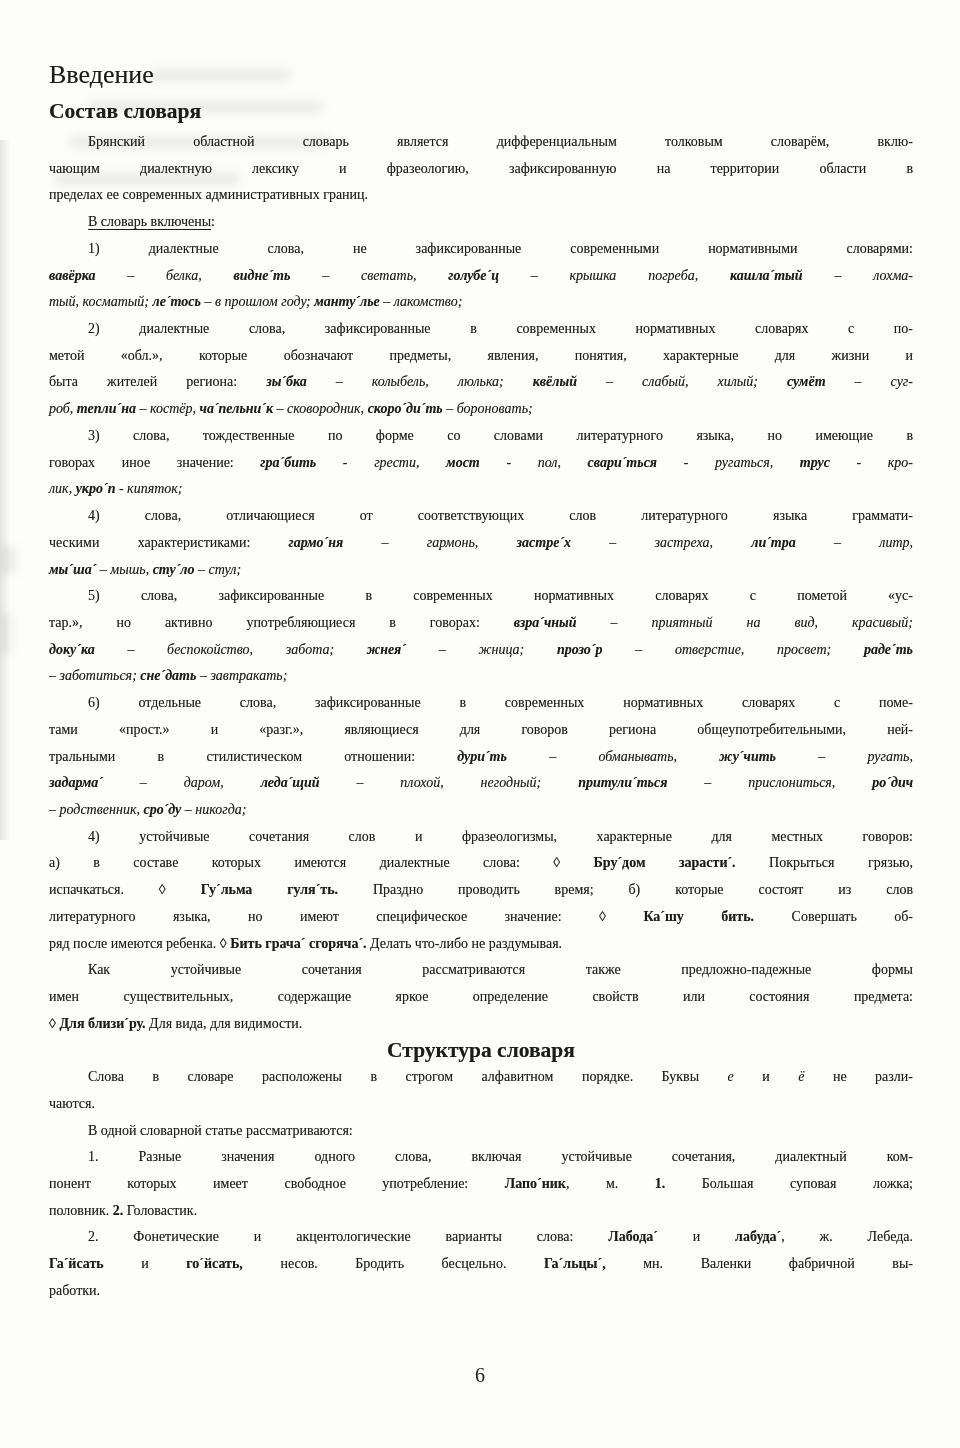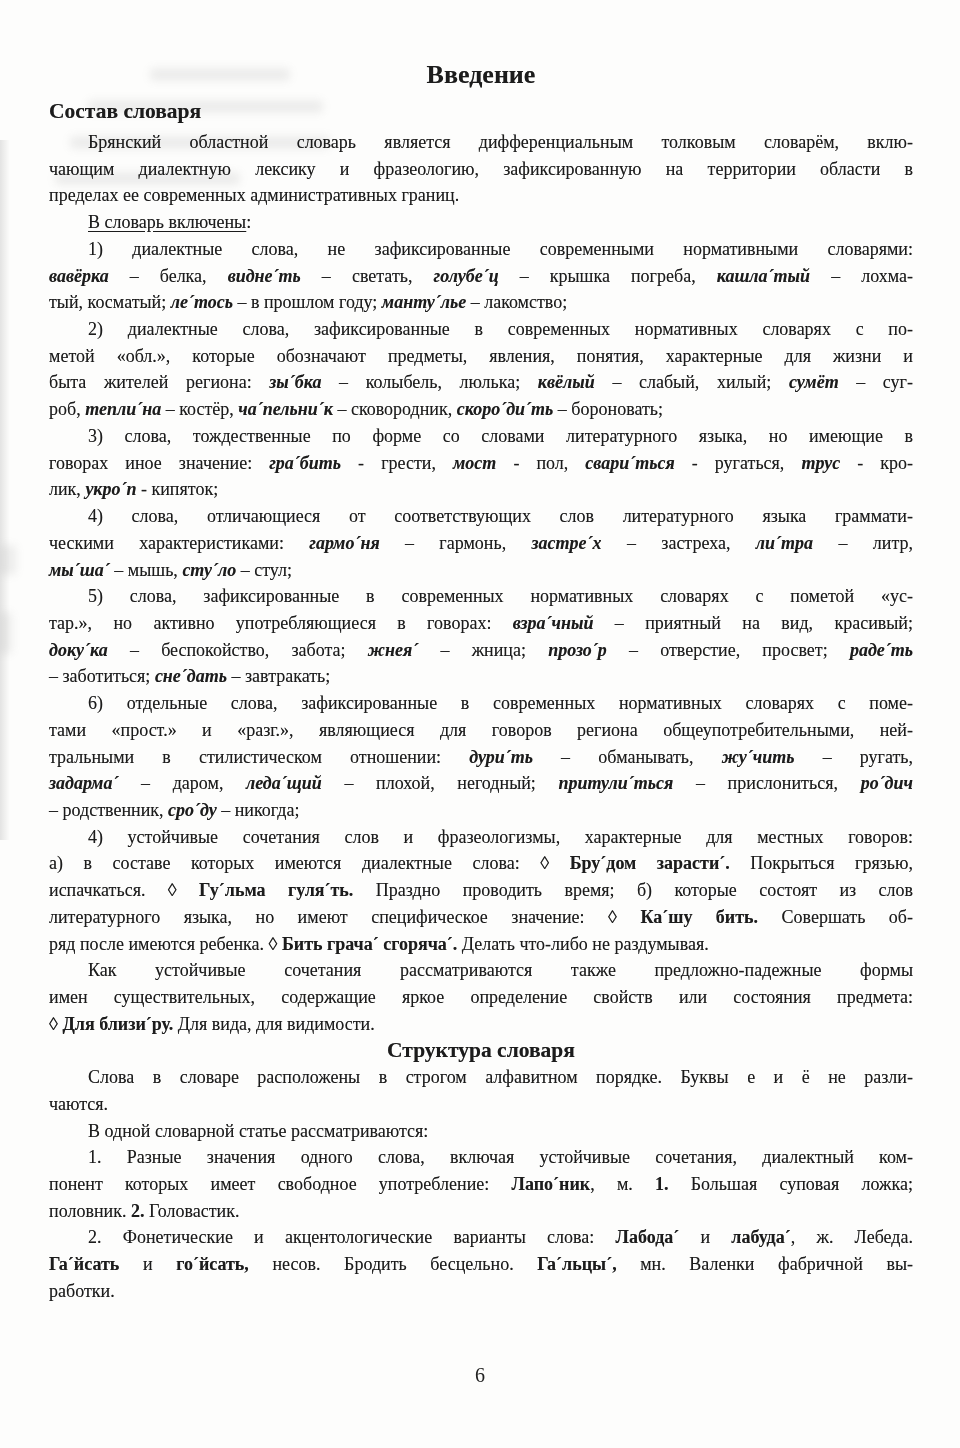--- a/index.html
+++ b/index.html
@@ -10,43 +10,43 @@
     color:#1c1c1c;
   }
   .page {
     position:relative; width:960px; height:1448px;
     background:#fdfdfc; overflow:hidden;
   }
   .content {
     position:absolute; left:49px; top:58px; width:864px;
   }
   .h1 {
-    height:41px; line-height:34px; text-align:center;
-    font-weight:bold; font-size:26px;
+    height:41px; line-height:34px; text-align:left;
+    font-weight:normal; font-size:26px;
     text-shadow:0 0 0.4px rgba(0,0,0,0.45);
   }
   .h2 {
     height:30px; line-height:24px; 
     font-weight:bold; font-size:21.5px;
     text-shadow:0 0 0.4px rgba(0,0,0,0.45);
   }
   .h3 {
     height:26.72px; line-height:26.72px; text-align:center;
     font-weight:bold; font-size:21.5px;
     text-shadow:0 0 0.4px rgba(0,0,0,0.45);
   }
   .line {
-    height:26.72px; line-height:26.72px; font-size:18px;
+    height:26.72px; line-height:26.72px; font-size:14px;
     white-space:normal;
     text-shadow:0 0 0.35px rgba(0,0,0,0.4);
   }
   .ind { padding-left:39px; }
   .just { text-align:justify; text-align-last:justify; }
   .seg-r { }
-  .seg-i { }
+  .seg-i { font-style:italic; }
   .seg-b { font-weight:bold; }
   .seg-bi { font-weight:bold; font-style:italic;text-align:center; }
   .seg-u { text-decoration:underline; text-underline-offset:3px; }
   .pageno {
     position:absolute; top:1364px; left:0; width:960px;
     text-align:center; font-size:20px; color:#222;
   }
   
   .artifact {
     position:absolute; background:#8a8a8a; opacity:0.14;

